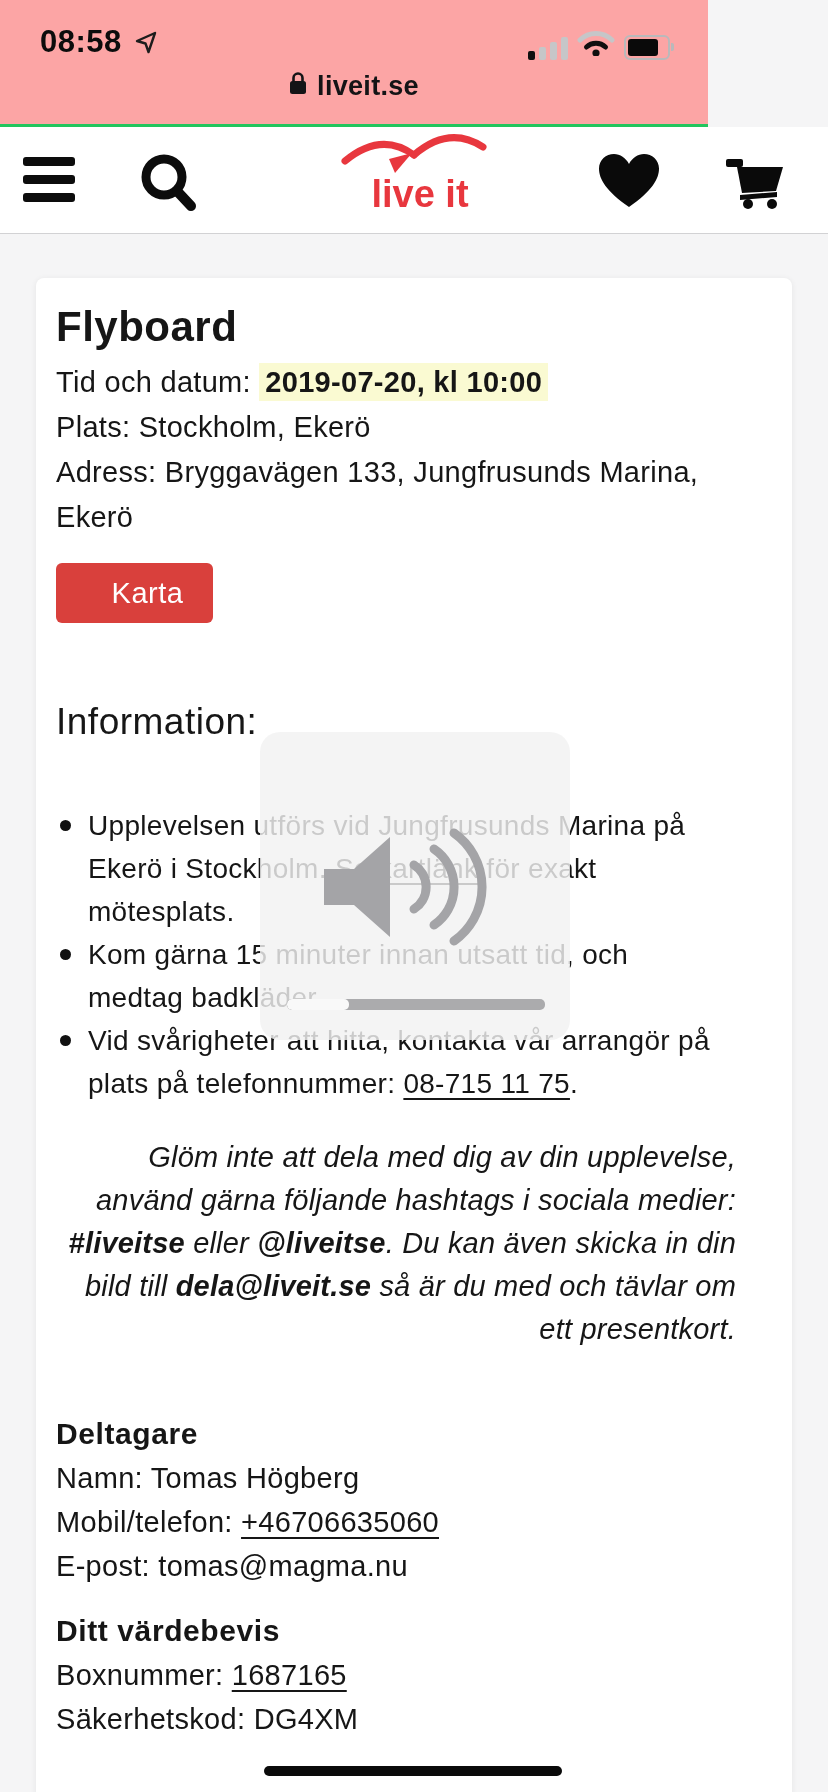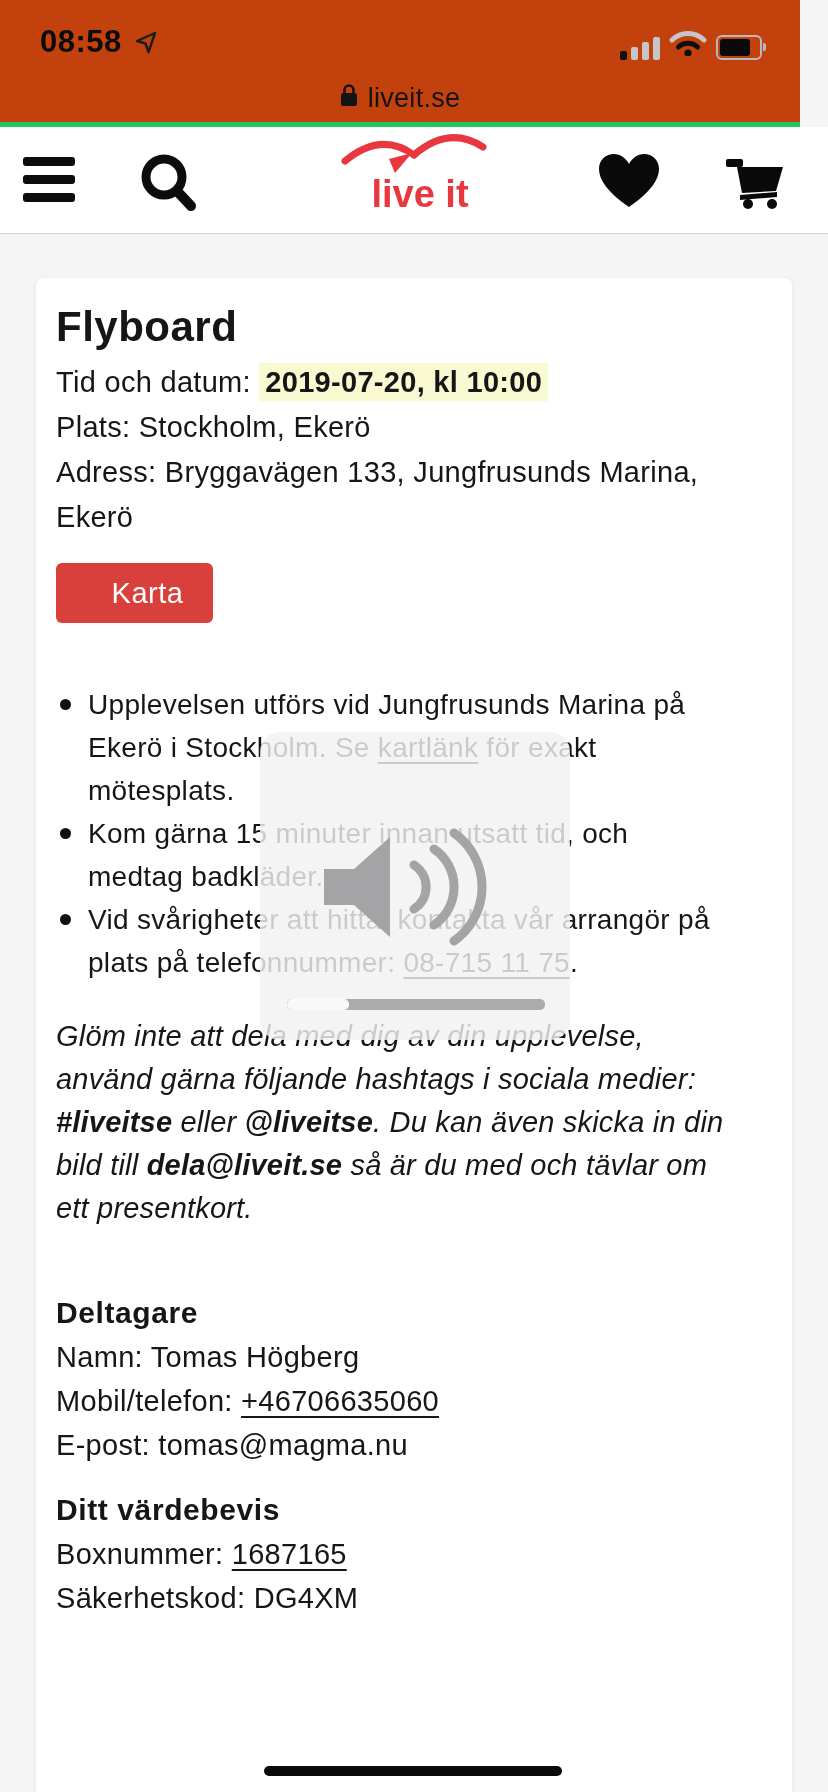--- a/index.html
+++ b/index.html
@@ -5,37 +5,37 @@
   html,body{margin:0;padding:0;}
   body{
     width:828px;height:1792px;position:relative;overflow:hidden;
     background:#f5f5f6;
     font-family:"Liberation Sans","DejaVu Sans",sans-serif;
     color:#161616;
     -webkit-font-smoothing:antialiased;
   }
   
   .statusbar{
-    position:absolute;top:0;left:0;width:800px;height:127px;
-    background:#c2410c;border-bottom:5px solid #22c55e;box-sizing:border-box;z-index:5;
+    position:absolute;top:0;left:0;width:708px;height:127px;
+    background:#fca5a5;border-bottom:3px solid #22c55e;box-sizing:border-box;z-index:5;
   }
   .time{position:absolute;left:40px;top:24px;font-size:31px;font-weight:700;letter-spacing:.5px;color:#0c0c0c;}
   .loc-arrow{position:absolute;left:134px;top:30px;}
   .status-icons{position:absolute;right:38px;top:30px;display:flex;align-items:flex-end;gap:9px;}
   .signal{display:flex;align-items:flex-end;gap:4px;height:23px;}
   .signal i{display:block;width:7px;border-radius:2px;background:#c6c6c8;}
   .signal i.on{background:#101010;}
   .s1{height:9px}.s2{height:13px}.s3{height:18px}.s4{height:23px}
   .battery{position:relative;width:42px;height:21px;border:2px solid #b9b9bb;border-radius:6px;margin-bottom:0px;}
   .battery .fill{position:absolute;left:2px;top:2px;bottom:2px;width:30px;background:#0a0a0a;border-radius:3px;}
   .battery .nub{position:absolute;right:-6px;top:6px;width:3px;height:8px;background:#b9b9bb;border-radius:0 2px 2px 0;}
   .urlrow{
-    position:absolute;left:0;right:0;top:78px;height:40px;
+    position:absolute;left:0;right:0;top:66px;height:40px;
     display:flex;justify-content:center;align-items:center;gap:10px;
-    font-size:27px;color:#141416;letter-spacing:.3px;
+    font-size:27px;color:#141416;letter-spacing:.3px;font-weight:bold;
   }
   
   .navbar{
     position:absolute;top:127px;left:0;width:828px;height:107px;background:#ffffff;
     border-bottom:1px solid #d2d2d4;box-sizing:border-box;z-index:4;
   }
   .hamburger{position:absolute;left:23px;top:30px;width:52px;height:45px;display:flex;flex-direction:column;justify-content:space-between;cursor:pointer;}
   .hamburger i{display:block;height:9px;border-radius:3px;background:#0c0c0c;}
   .searchbtn{position:absolute;left:138px;top:24px;cursor:pointer;}
   .logo{position:absolute;left:0;right:0;top:2px;text-align:center;}
@@ -56,21 +56,21 @@
     display:block;margin-top:23px;width:157px;height:60px;border:none;border-radius:6px;
     background:#d9403c;color:#fff;font-size:29px;letter-spacing:.5px;cursor:pointer;
     font-family:inherit;
     padding-left:32px;
   }
   .info-h{margin:77px 0 0 0;font-size:37px;font-weight:400;line-height:44px;letter-spacing:.5px;}
   ul.info-list{margin:60px 0 0 0;padding:0;list-style:none;font-size:28px;line-height:43px;letter-spacing:.3px;}
   ul.info-list li{position:relative;padding-left:32px;max-width:625px;}
   ul.info-list li::before{content:"";position:absolute;left:4px;top:16px;width:11px;height:11px;border-radius:50%;background:#111;}
   a.plain{color:#161616;text-decoration:underline;text-underline-offset:5px;text-decoration-thickness:2px;}
-  .share{margin:31px 0 0 0;font-style:italic;font-size:29px;line-height:43px;letter-spacing:.2px;max-width:680px;}
+  .share{margin:31px 0 0 0;font-style:italic;font-size:29px;line-height:43px;letter-spacing:.2px;max-width:680px;text-align:right;}
   .share b{font-weight:700;}
   .sec-h{margin:61px 0 0 0;font-size:30px;font-weight:700;line-height:44px;letter-spacing:.6px;}
   .sec-h.second{margin-top:21px;}
   .row{font-size:29px;line-height:44px;letter-spacing:.3px;}
   
   .volume-hud{
     position:absolute;left:260px;top:732px;width:310px;height:308px;
     background:rgba(241,241,242,.82);border-radius:20px;z-index:30;
   }
   .volume-hud .vtitle{position:absolute;top:24px;left:0;right:0;text-align:center;
@@ -161,20 +161,21 @@
   <h1>Flyboard</h1>
 
   <div class="meta">
     <div><span>Tid och datum: </span><span class="hl">2019-07-20, kl 10:00</span></div>
     <div><span>Plats: </span><span>Stockholm, Ekerö</span></div>
     <div><span>Adress: </span><span>Bryggavägen 133, Jungfrusunds Marina, Ekerö</span></div>
   </div>
 
   <button class="btn-karta">Karta</button>
 
+  <h2 class="info-h">Information:</h2>
 
   <ul class="info-list">
     <li><span>Upplevelsen utförs vid Jungfrusunds Marina på Ekerö i Stockholm. Se </span><a class="plain" href="#">kartlänk</a><span> för exakt mötesplats.</span></li>
     <li><span>Kom gärna 15 minuter innan utsatt tid, och medtag badkläder.</span></li>
     <li><span>Vid svårigheter att hitta, kontakta vår arrangör på plats på telefonnummer: </span><a class="plain" href="#">08-715 11 75</a><span>.</span></li>
   </ul>
 
   <p class="share"><span>Glöm inte att dela med dig av din upplevelse, använd gärna följande hashtags i sociala medier: </span><b>#liveitse</b><span> eller </span><b>@liveitse</b><span>. Du kan även skicka in din bild till </span><b>dela@liveit.se</b><span> så är du med och tävlar om ett presentkort.</span></p>
 
   <h3 class="sec-h">Deltagare</h3>

